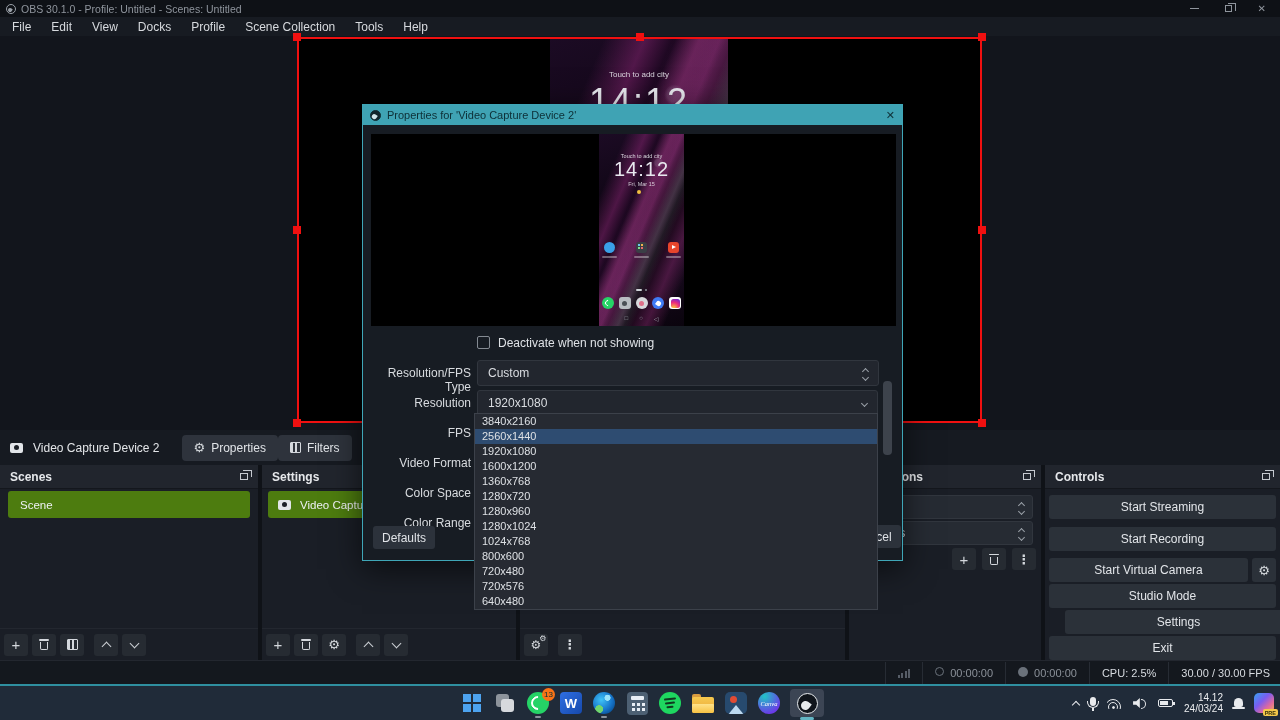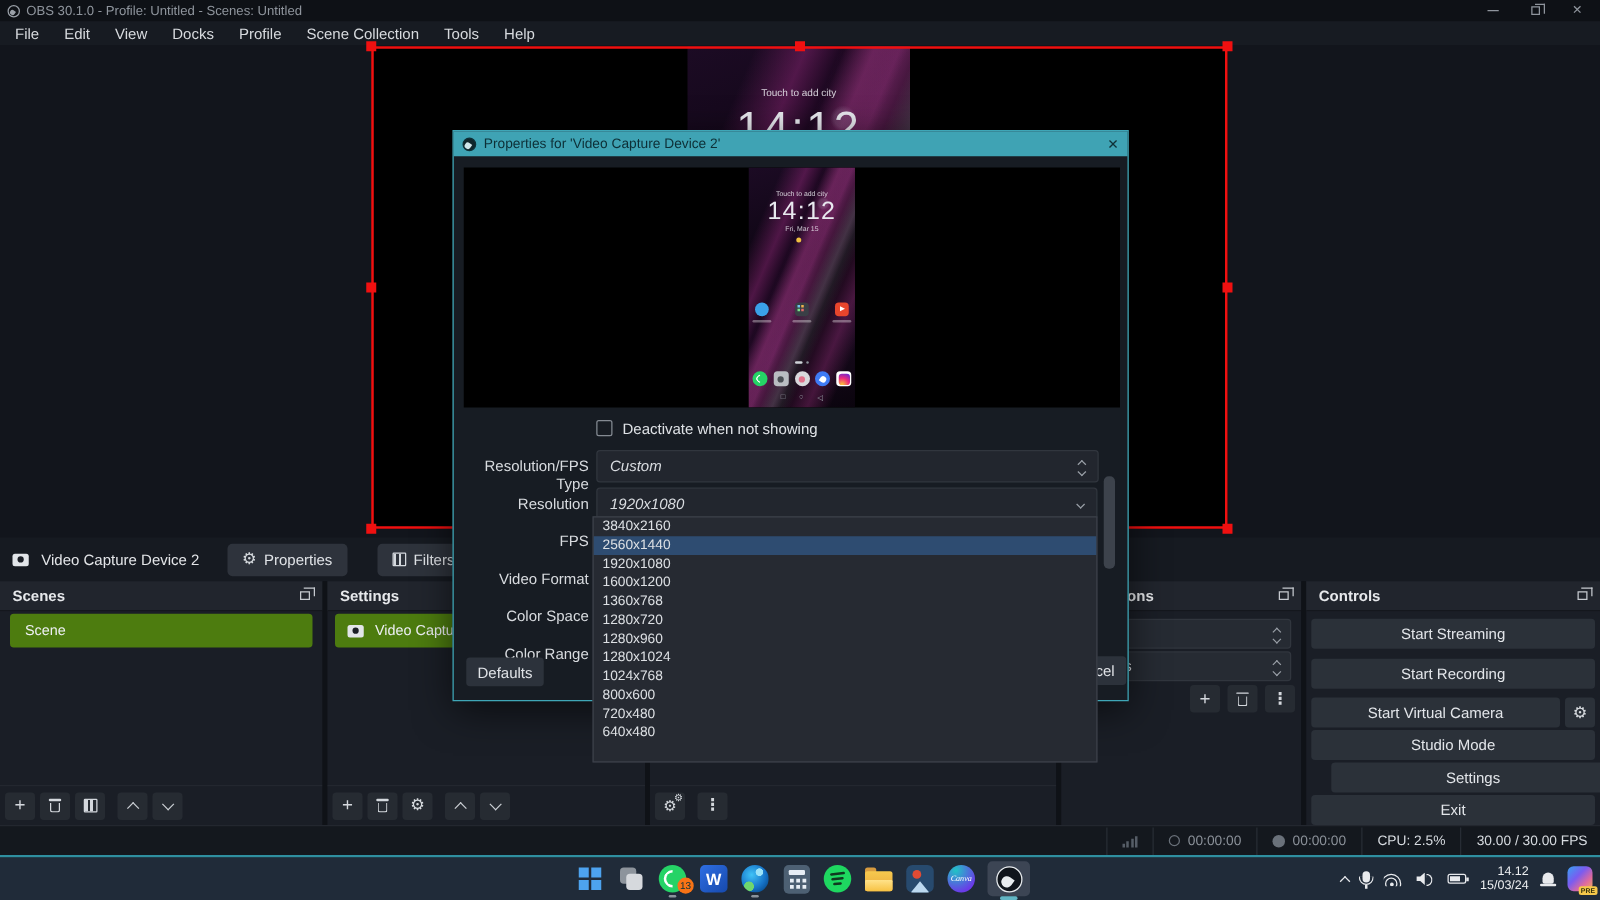--- a/index.html
+++ b/index.html
@@ -1,19 +1,19 @@
 <!DOCTYPE html>
 <html><head>
 <meta charset="utf-8">
 <style>
   html,body{margin:0;padding:0;background:#000;}
   *{box-sizing:border-box;font-family:"Liberation Sans","DejaVu Sans",sans-serif;}
   #screen{position:relative;width:1280px;height:720px;background:#12151c;overflow:hidden;font-size:12px;color:#dcdfe3;}
   .abs{position:absolute;}
-  .flex{display:flex;align-items:center;}
+  .flex{display:flex;align-items:flex-start;}
 
   
   #titlebar{left:0;top:0;width:1280px;height:17px;background:#0e1116;display:flex;align-items:center;padding:0 6px;color:#8f959d;font-size:10.5px;}
   .obs-mini{width:10px;height:10px;border:1.3px solid #9aa0a8;border-radius:50%;position:relative;margin-right:5px;flex:none;}
   .obs-mini::before{content:"";position:absolute;width:4px;height:4px;background:#9aa0a8;border-radius:50% 0 50% 50%;transform:rotate(35deg);left:1px;bottom:1px;}
   #wincontrols{margin-left:auto;display:flex;gap:26px;align-items:center;padding-right:8px;}
   .minim{width:9px;height:1.5px;background:#8f959d;}
   .restore{width:7px;height:7px;border:1px solid #8f959d;position:relative;}
   .restore::before{content:"";position:absolute;left:2px;top:-3px;width:7px;height:7px;border:1px solid #8f959d;border-left:none;border-bottom:none;}
   .closex{color:#8f959d;font-size:10px;line-height:10px;}
@@ -89,21 +89,21 @@
   #taskbar{left:0;top:686px;width:1280px;height:34px;background:#202b39;}
   #tb-icons{position:absolute;left:460px;top:3px;display:flex;gap:9px;align-items:center;height:28px;}
   .tbi{width:24px;height:26px;display:flex;align-items:center;justify-content:center;position:relative;flex:none;}
   .run-dash{position:absolute;bottom:-2px;left:50%;transform:translateX(-50%);width:6px;height:2.5px;border-radius:2px;background:#8a939c;}
   .start-grid{display:grid;grid-template-columns:8px 8px;grid-template-rows:8px 8px;gap:1.5px;}
   .start-grid i{background:#4da3ef;display:block;}
   .tv-back{width:13px;height:13px;background:#8d949c;border-radius:3px;position:absolute;left:3px;top:4px;}
   .tv-front{width:13px;height:13px;background:#d6d9dd;border-radius:3px;position:absolute;left:8px;top:9px;}
   .wa-circ{width:22px;height:22px;background:#25d366;border-radius:50%;position:relative;}
   .wa-circ::after{content:"";position:absolute;left:4px;top:4px;width:10px;height:10px;border:2.5px solid #fff;border-top-color:transparent;border-right-color:transparent;border-radius:50%;transform:rotate(45deg);}
-  .badge{position:absolute;top:-4px;right:-6px;min-width:13px;height:13px;background:#f97316;border-radius:7px;color:#04303a;font-size:8px;font-weight:normal;display:flex;align-items:center;justify-content:center;padding:0 2px;margin-top:14px;}
+  .badge{position:absolute;top:-4px;right:-6px;min-width:13px;height:13px;background:#f97316;border-radius:7px;color:#04303a;font-size:8px;font-weight:normal;display:flex;align-items:center;justify-content:center;padding:0 2px;}
   .word-sq{width:22px;height:22px;border-radius:4px;background:linear-gradient(135deg,#2f6fe4,#1649ac);color:#fff;font-weight:bold;font-size:13px;display:flex;align-items:center;justify-content:center;}
   .edge-c{width:22px;height:22px;border-radius:50%;background:
      radial-gradient(circle at 66% 26%,#9be3f9 0 13%,transparent 15%),
      radial-gradient(circle at 28% 78%,#6fd66f 0 16%,transparent 18%),
      radial-gradient(circle at 38% 36%,#3fc3f7,#1673c8 55%,#0a5296 80%,#083e70);}
   .calc-sq{width:21px;height:23px;border-radius:4px;background:#4d6073;position:relative;}
   .calc-sq::before{content:"";position:absolute;left:4px;right:4px;top:4px;height:4px;background:#e8eef5;border-radius:1px;}
   .calc-sq::after{content:"";position:absolute;left:5px;top:11px;width:3px;height:3px;background:#e8eef5;box-shadow:5px 0 #e8eef5,10px 0 #e8eef5,0 5px #e8eef5,5px 5px #e8eef5,10px 5px #e8eef5;}
   .spot-c{width:22px;height:22px;border-radius:50%;background:#1ed760;position:relative;overflow:hidden;}
   .spot-c i{position:absolute;background:#103820;border-radius:2px;height:2.2px;left:50%;transform:translateX(-50%) rotate(-6deg);}
@@ -173,21 +173,21 @@
   .d-set{background:#d8d8dc;}
   .d-set::after{content:"";position:absolute;left:3.5px;top:3.5px;width:5px;height:5px;background:#e0708a;border-radius:50%;}
   .d-ph{background:#3f7bf5;}
   .d-ph::after{content:"";position:absolute;left:3.5px;top:3.5px;width:5px;height:5px;background:#fff;border-radius:50% 0 50% 50%;transform:rotate(215deg);}
   .d-ig{background:#fff;border-radius:3px;}
   .d-ig::after{content:"";position:absolute;left:1.5px;top:1.5px;width:9px;height:9px;border-radius:2.5px;background:radial-gradient(circle at 30% 100%,#f9ce34,#ee2a7b 50%,#6228d7 95%);}
   .ph-nav{position:absolute;left:0;top:181px;width:100%;display:flex;justify-content:center;gap:11px;color:#9aa0a8;font-size:6px;}
   #dlg-check{position:absolute;left:114px;top:231px;width:13px;height:13px;border:1px solid #848a92;border-radius:2px;background:transparent;}
   #dlg-checklbl{position:absolute;left:135px;top:231px;font-size:12px;color:#dfe2e6;}
   .dlg-label{position:absolute;width:108px;text-align:right;font-size:12px;color:#d8dbdf;}
-  .dlg-combo{position:absolute;left:114px;height:26px;background:#22262e;border:1px solid #31363e;border-radius:3px;display:flex;align-items:center;padding:0 10px;font-size:12px;color:#d9dce0;font-style:italic;}
+  .dlg-combo{position:absolute;left:114px;height:26px;background:#22262e;border:1px solid #31363e;border-radius:3px;display:flex;align-items:center;padding:0 10px;font-size:12px;color:#d9dce0;}
   #dlg-scroll{position:absolute;left:520px;top:276px;width:9px;height:74px;background:#3d434c;border-radius:4px;}
   .dlg-btn{position:absolute;height:23px;background:#2c323b;border-radius:3px;display:flex;align-items:center;justify-content:center;font-size:12px;color:#e0e3e7;}
 
   
   #res-dropdown{left:474px;top:413px;width:404px;height:197px;background:#262a32;border:1px solid #3c414a;z-index:60;padding:0;margin:0;list-style:none;}
   #res-dropdown li{height:15px;line-height:15px;padding-left:7px;font-size:11px;color:#dde0e4;}
   #res-dropdown li.selected{background:#2e4c71;}
 </style>
 </head>
 <body>
@@ -232,21 +232,21 @@
   <div class="handle abs" style="left:636px;top:419px;"></div>
   <div class="handle abs" style="left:978px;top:419px;"></div>
 
   <div id="srcbar" class="abs">
     <span style="margin-left:10px;" class="i-cam"></span>
     <span style="margin-left:10px;font-size:12px;color:#e3e5e8;">Video Capture Device 2</span>
     <span class="tool-btn" style="margin-left:22px;">
         <span class="gear">⚙</span>
         <span>Properties</span>
       </span>
-    <span class="tool-btn" style="margin-left:24px;text-align:center;">
+    <span class="tool-btn" style="margin-left:0;text-align:center;">
         <span class="i-filter"></span>
         <span>Filters</span>
       </span>
     <span class="tool-btn" style="margin-left:14px;width:80px;justify-content:flex-start;">
         <span>Deactivate</span>
       </span>
   </div>
 
   <div class="panel" style="left:0;width:258px;">
     <div class="panel-header">
@@ -447,21 +447,21 @@
       <span class="mic"></span>
       <span class="wifi">
           <i class="w1"></i>
           <i class="w2"></i>
           <i class="w3"></i>
         </span>
       <span class="vol"></span>
       <span class="batt"></span>
       <span class="tclock">
         <div>14.12</div>
-        <div>15/03/24</div>
+        <div>24/03/24</div>
       </span>
       <span class="bell"></span>
       <span class="cop">
           <span class="cop-badge">PRE</span>
         </span>
     </div>
   </div>
 
   <div id="dialog" class="abs">
     <div id="dlg-titlebar">
@@ -542,16 +542,17 @@
       <li class="selected">2560x1440</li>
       <li>1920x1080</li>
       <li>1600x1200</li>
       <li>1360x768</li>
       <li>1280x720</li>
       <li>1280x960</li>
       <li>1280x1024</li>
       <li>1024x768</li>
       <li>800x600</li>
       <li>720x480</li>
+      <li>720x576</li>
       <li>640x480</li>
     </ul>
 
 </div>
 
 </body></html>

